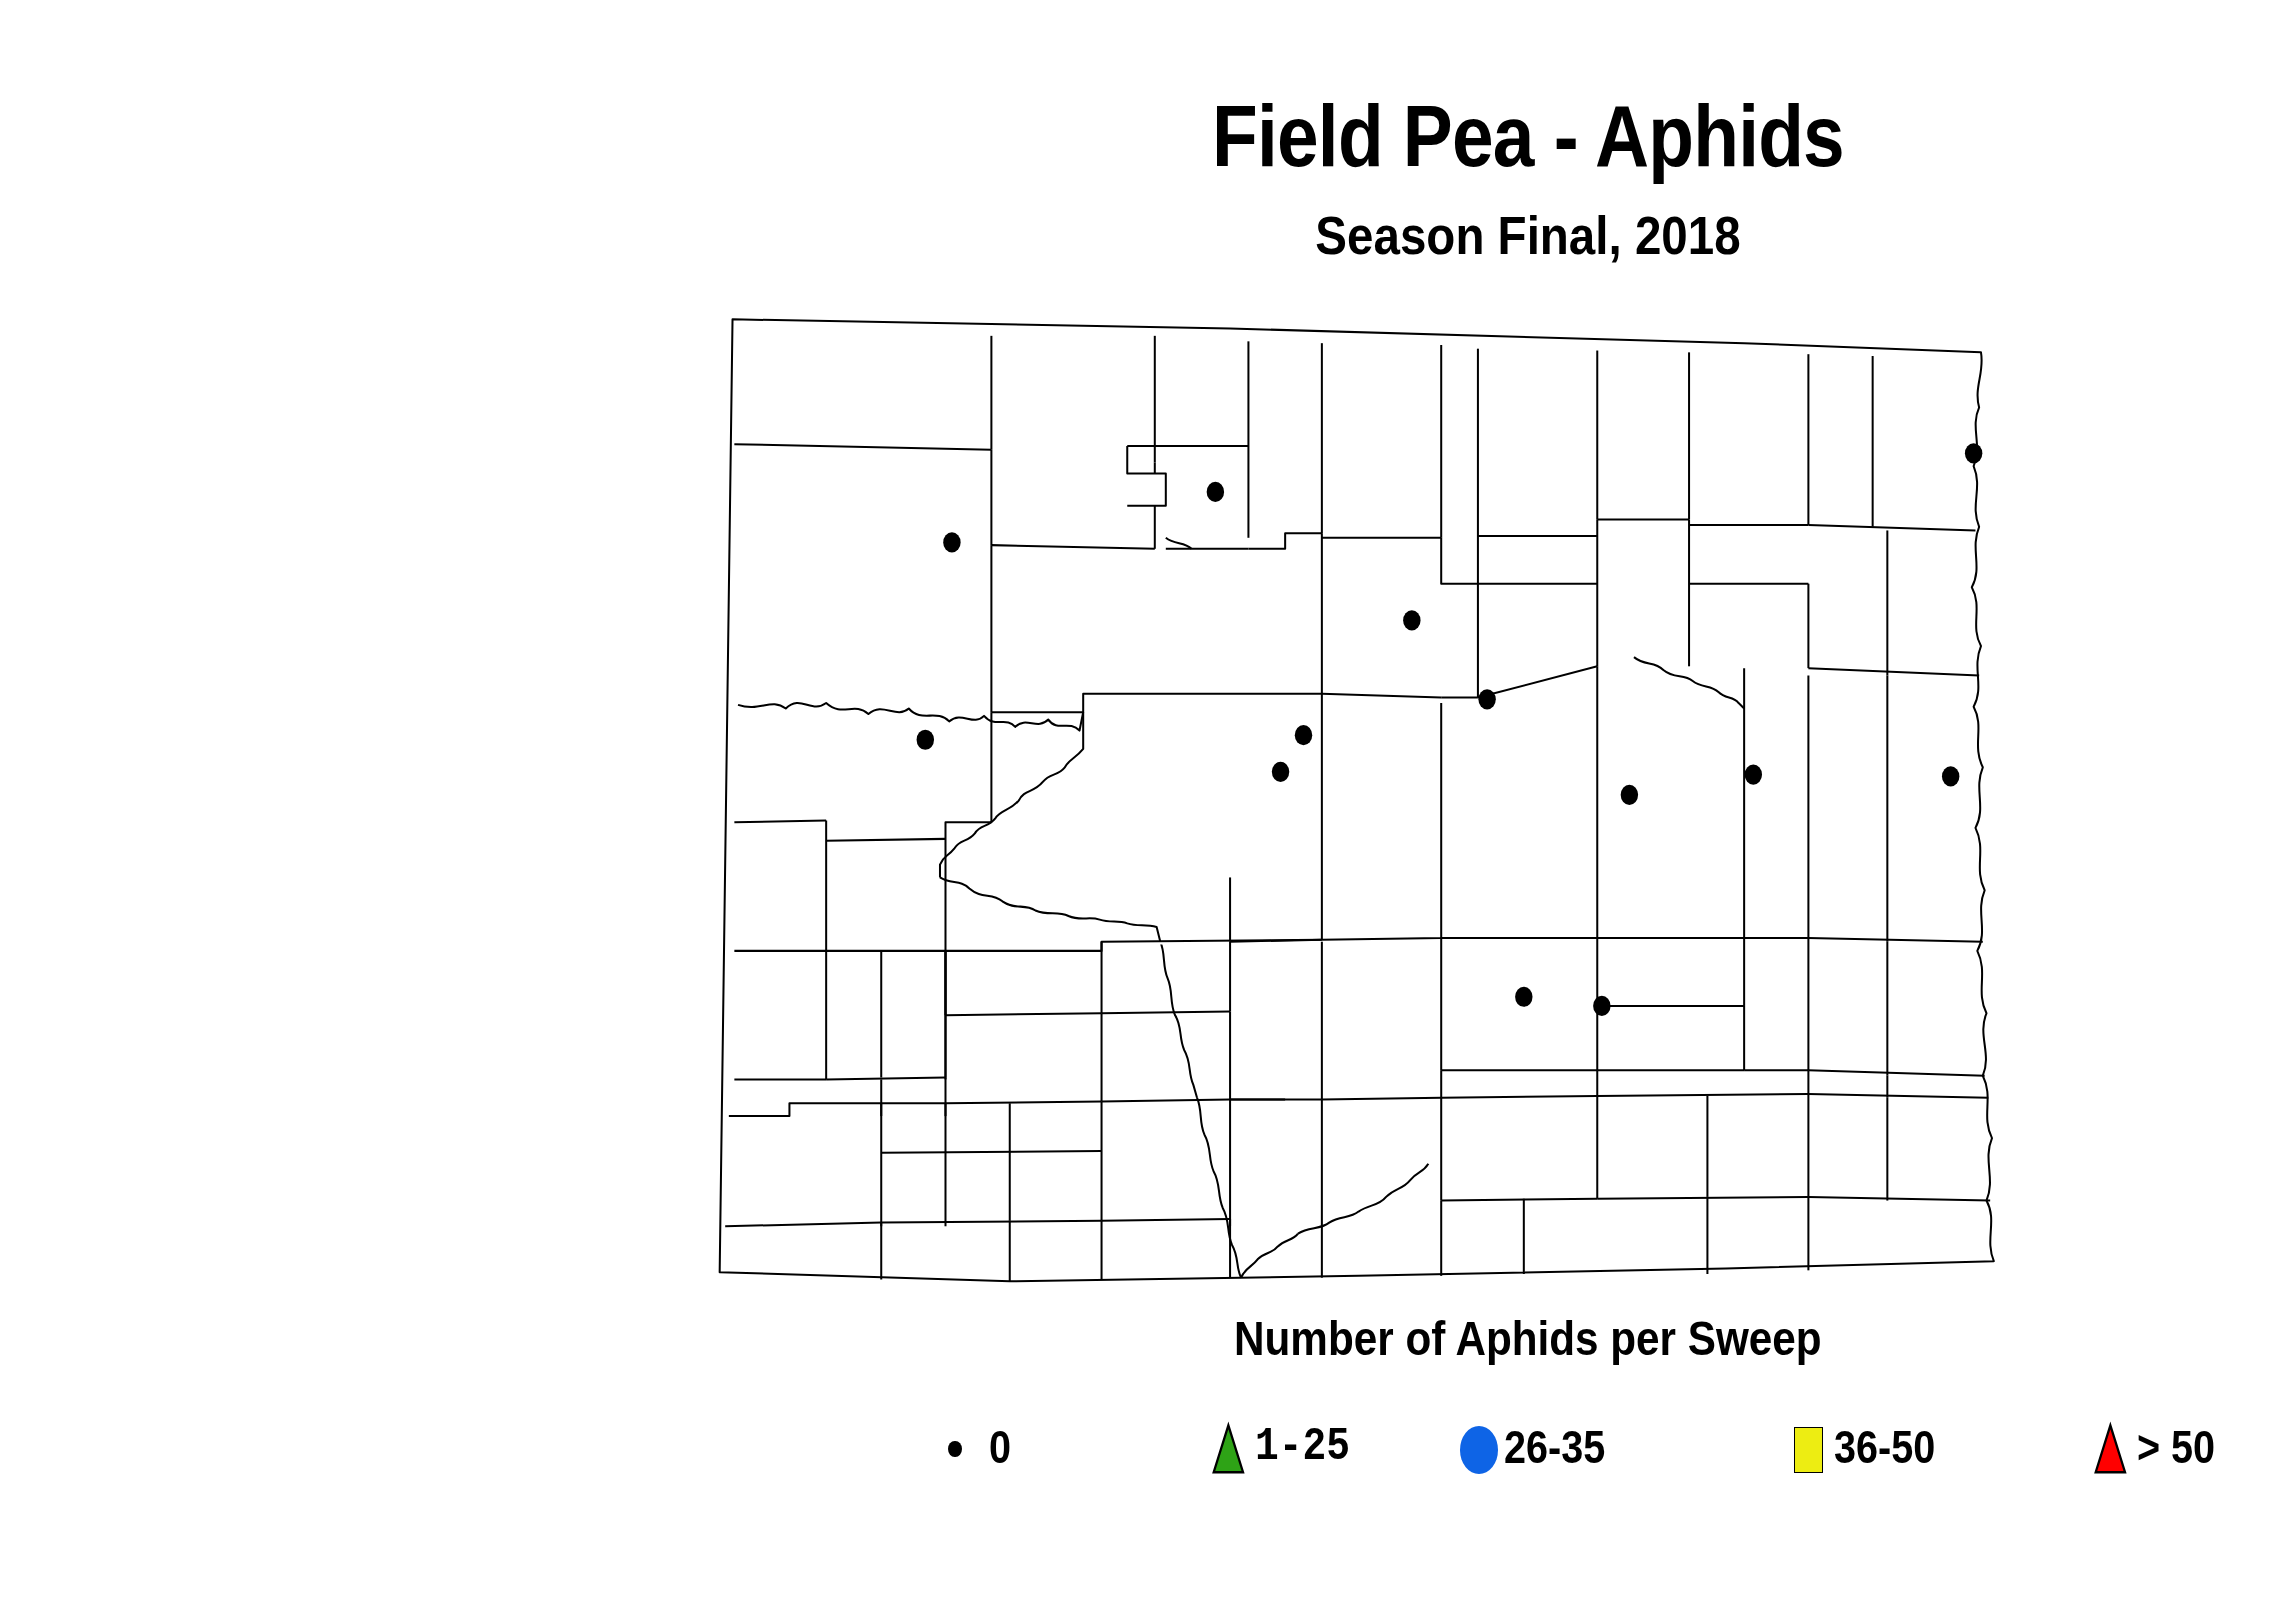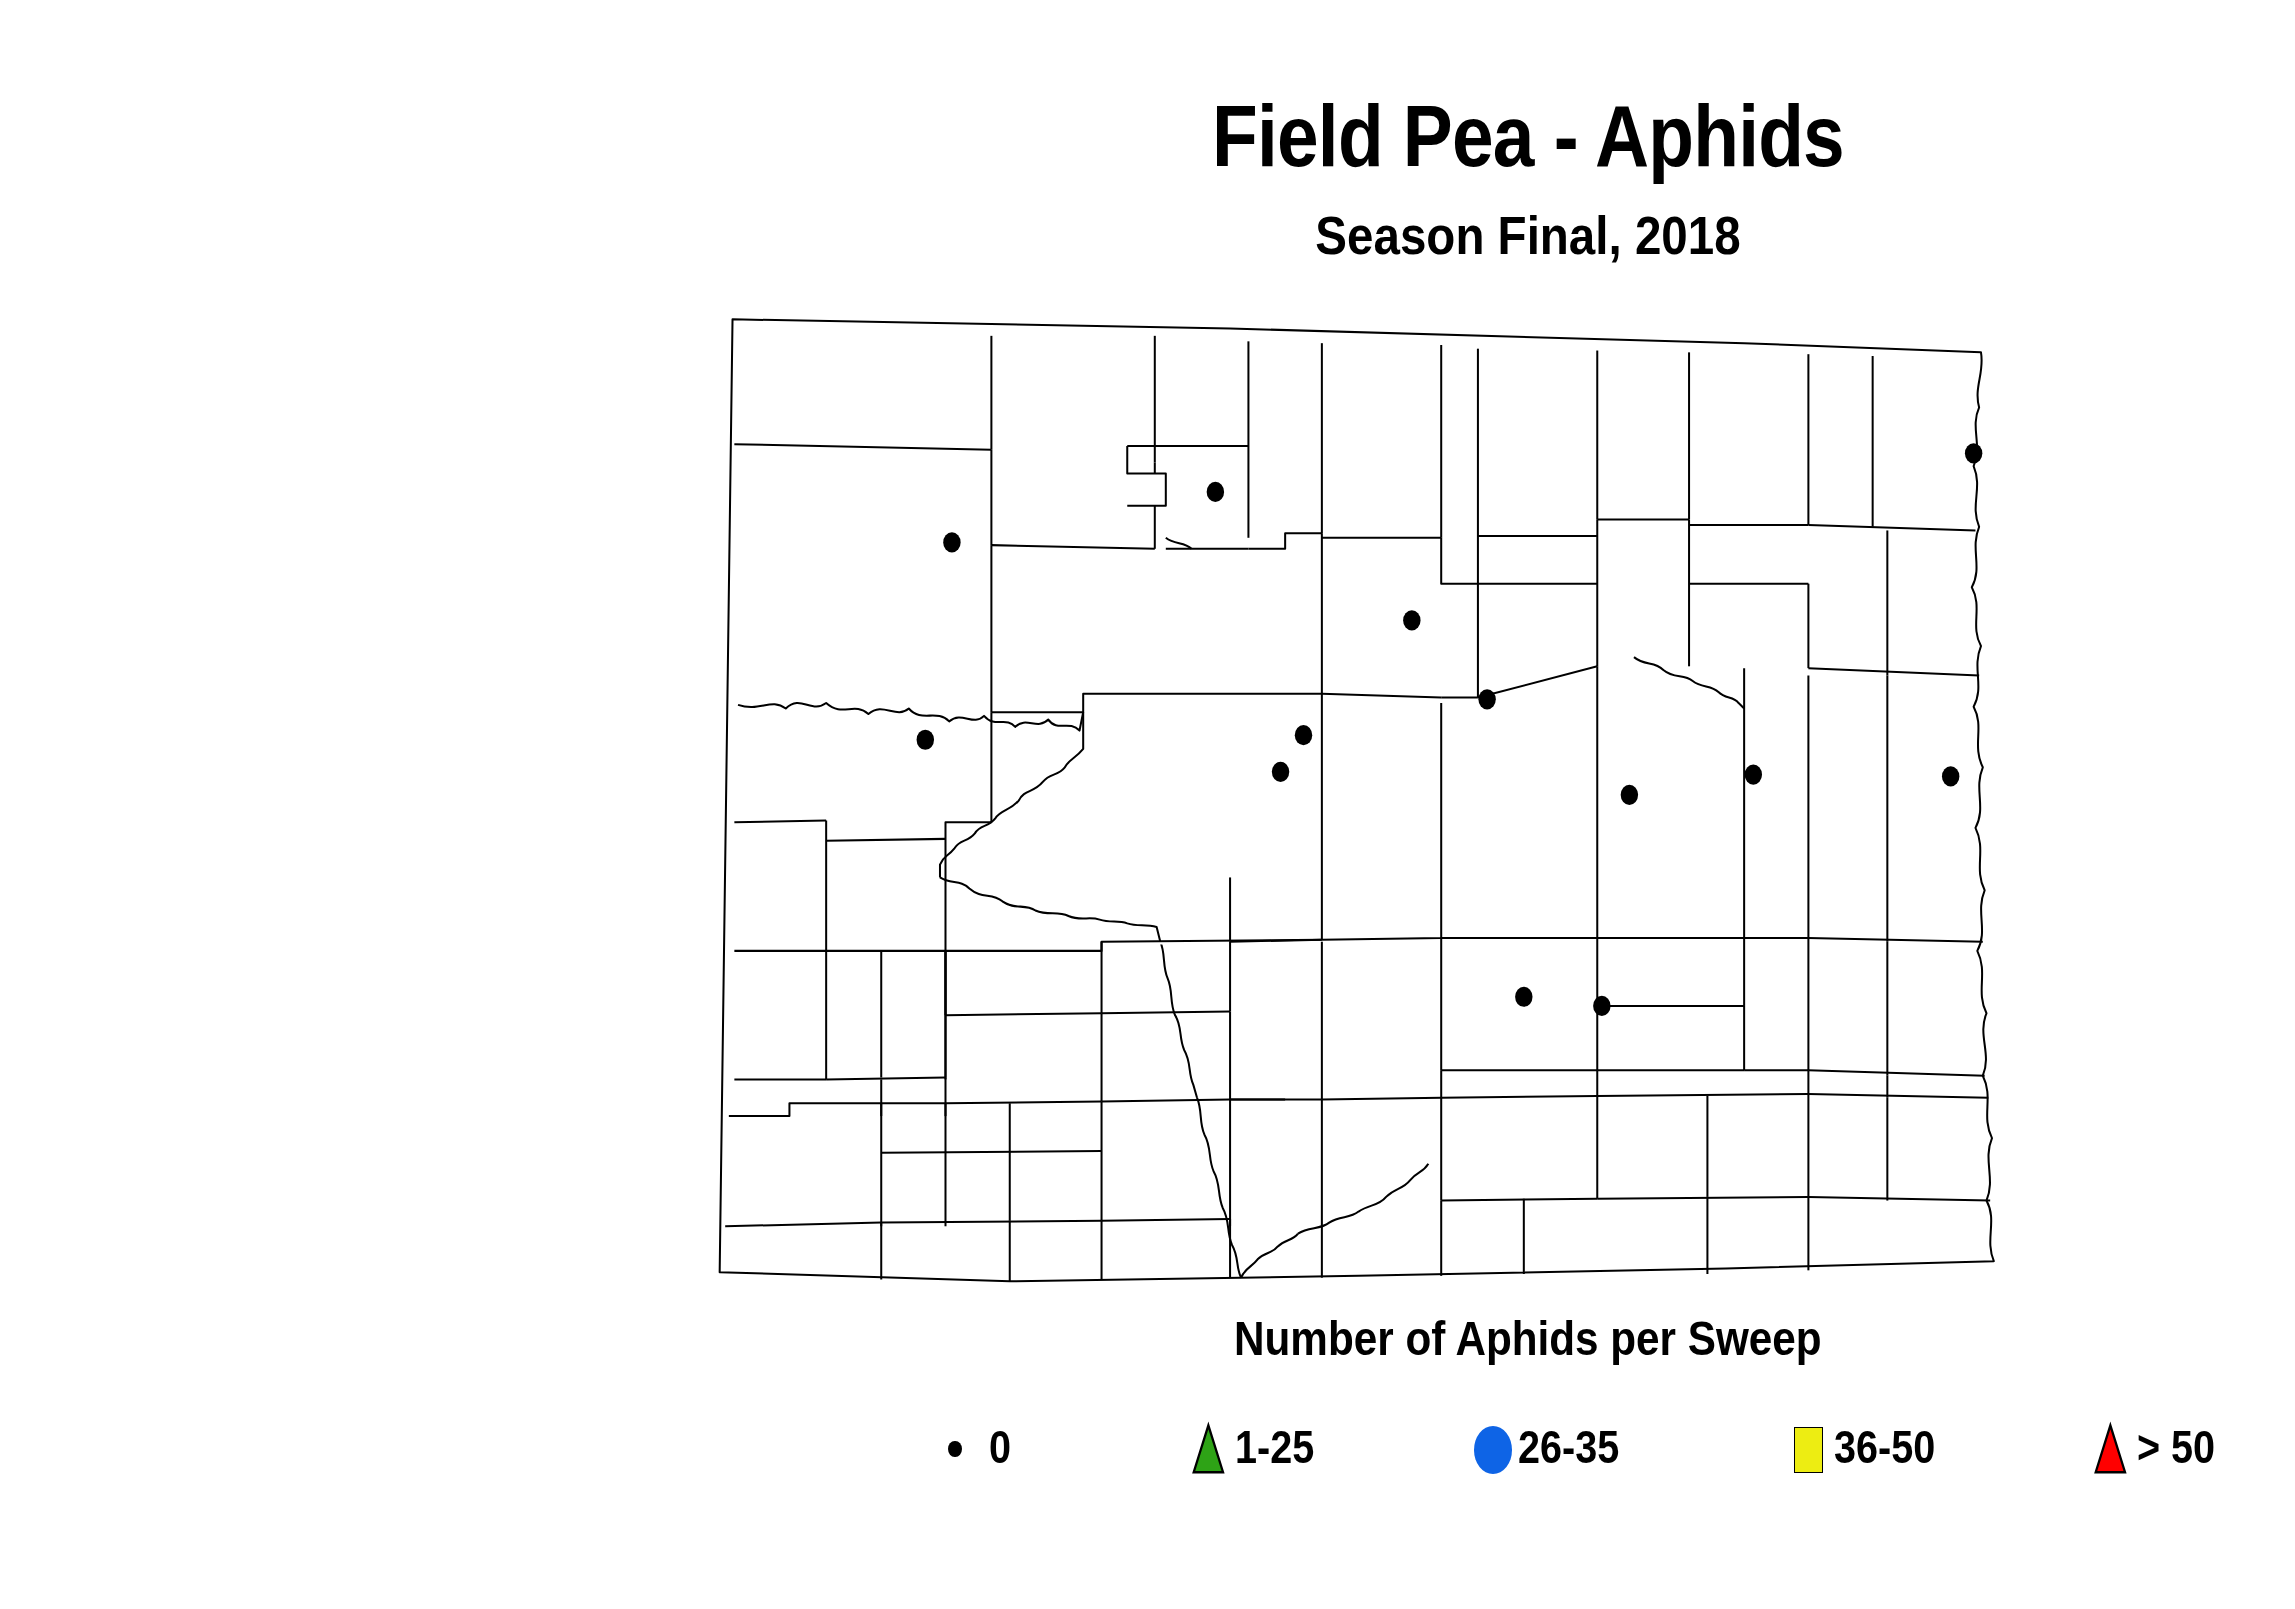--- a/index.html
+++ b/index.html
@@ -355,27 +355,27 @@
     <span>Number of Aphids per Sweep</span>
   </div>
 
   <div id="legend-row">
       <div class="legend-item" style="left: 0px;">
         <div class="legend-sym">
           <div class="sym-dot" style="background: rgb(0, 0, 0);"></div>
         </div>
         <div class="legend-label">0</div>
       </div>
-      <div class="legend-item" style="left: 246px;">
+      <div class="legend-item" style="left: 266px; font-family: Liberation Mono, monospace;">
         <div class="legend-sym"><svg width="51" height="78" viewBox="0 0 110 170">
             <polygon points="46,38 14,140 78,140" fill="#2EA316" stroke="#000000" stroke-width="5"></polygon>
           </svg></div>
         <div class="legend-label">1-25</div>
       </div>
-      <div class="legend-item" style="left: 529px;">
+      <div class="legend-item" style="left: 515px;">
         <div class="legend-sym">
           <div class="sym-circle" style="background: rgb(14, 100, 230);"></div>
         </div>
         <div class="legend-label">26-35</div>
       </div>
       <div class="legend-item" style="left: 845px;">
         <div class="legend-sym">
           <div class="sym-square" style="background: rgb(237, 237, 18);"></div>
         </div>
         <div class="legend-label">36-50</div>

